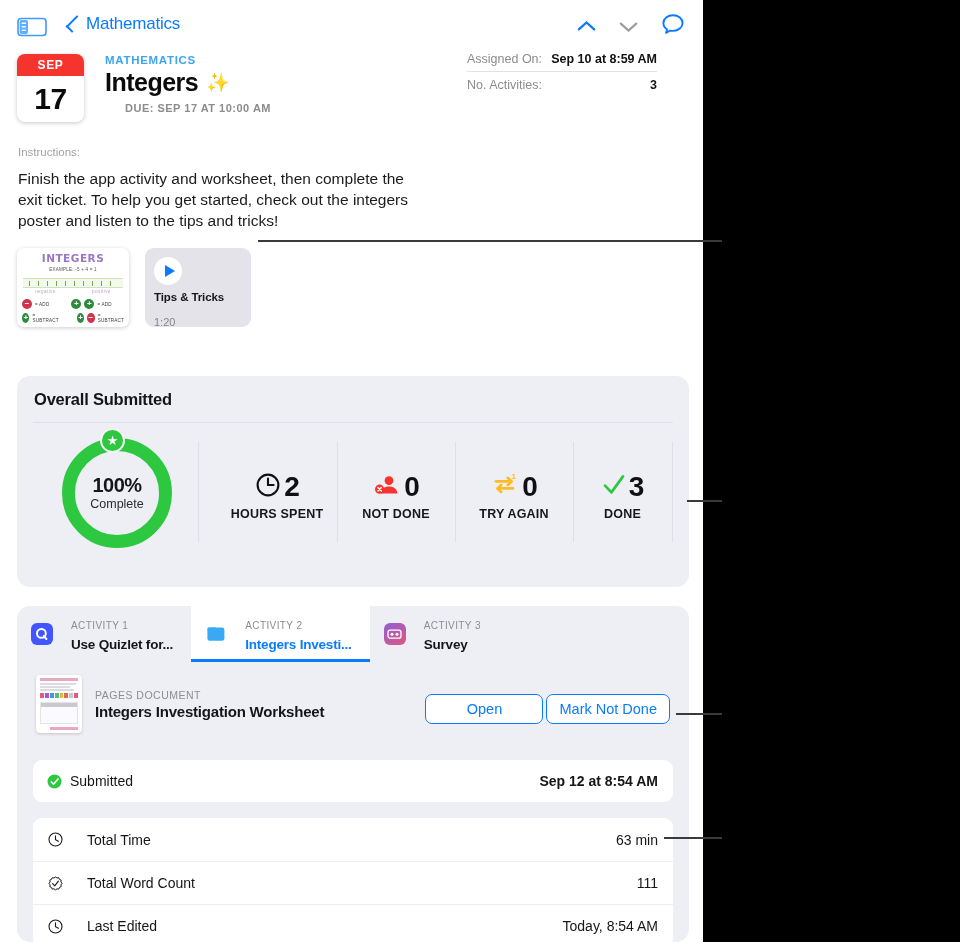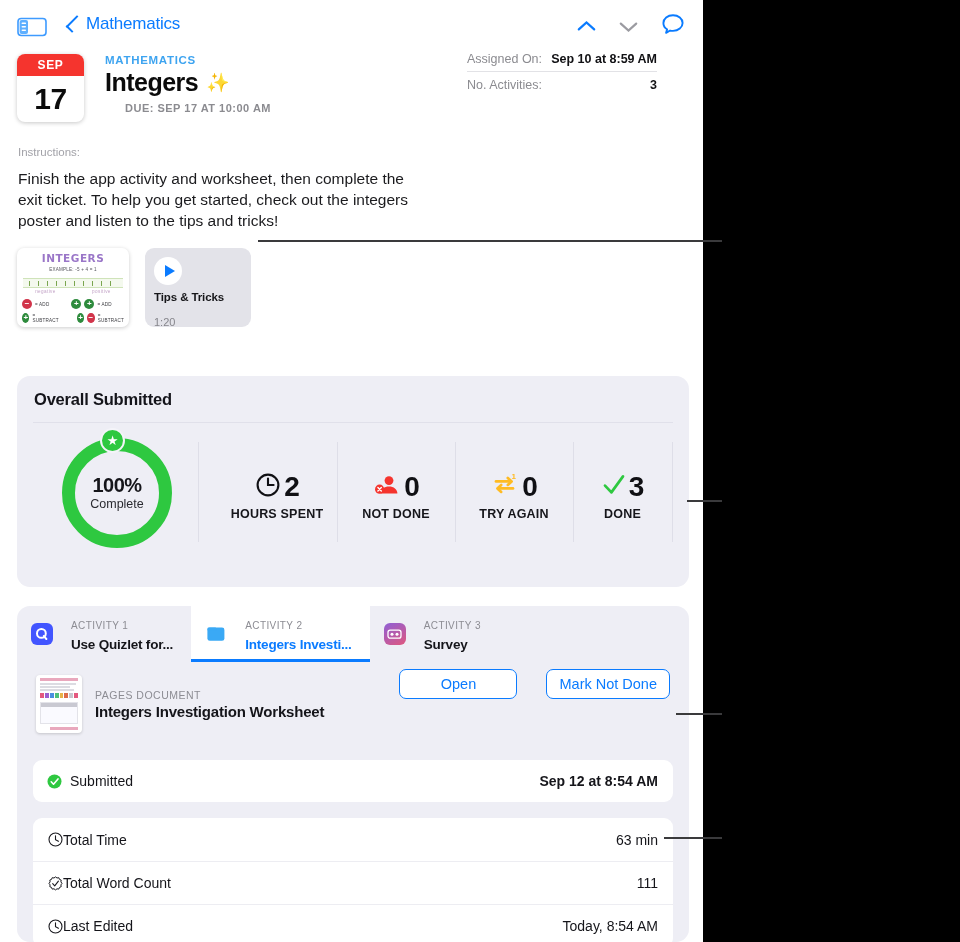--- a/index.html
+++ b/index.html
@@ -334,22 +334,22 @@
   }
   .doc-meta { margin-left: 13px; }
   .doc-kicker {
     font-size: 10.5px; color: #8c8c93; letter-spacing: 0.5px;
   }
   .doc-title {
     margin-top: 2px; font-size: 15px; font-weight: bold;
     color: #15151a; letter-spacing: -0.2px;
   }
   .doc-buttons {
-    position: absolute; right: 19px; top: 7px;
-    display: flex; gap: 29px;
+    position: absolute; right: 19px; top: 32px;
+    display: flex; gap: 3px;
   }
   .btn-outline {
     height: 30px; min-width: 118px;
     border: 1.6px solid #0a7bff; border-radius: 7px;
     background: #ffffff; color: #0a7bff;
     font-size: 14.5px; font-family: "Liberation Sans", sans-serif;
     display: flex; align-items: center; justify-content: center;
     padding: 0 12px; cursor: pointer;
   }
 
@@ -376,21 +376,21 @@
     background: #ffffff; border-radius: 9px;
     overflow: hidden;
   }
   .stats-item {
     height: 43px; display: flex; align-items: center;
     padding: 0 15px;
   }
   .stats-item + .stats-item { border-top: 1px solid #ededf2; }
   .stats-icon { width: 15px; height: 15px; flex: none; }
   .stats-label {
-    margin-left: 0; font-size: 14px; color: #15151a;
+    margin-left: 24px; font-size: 14px; color: #15151a;
   }
   .stats-value {
     margin-left: auto; font-size: 14px; color: #15151a;
   }
   .stats-value.bold { font-weight: normal; }
 
   
   .leader {
     position: absolute; height: 2px; background: #3a3a3c;
     z-index: 40;

